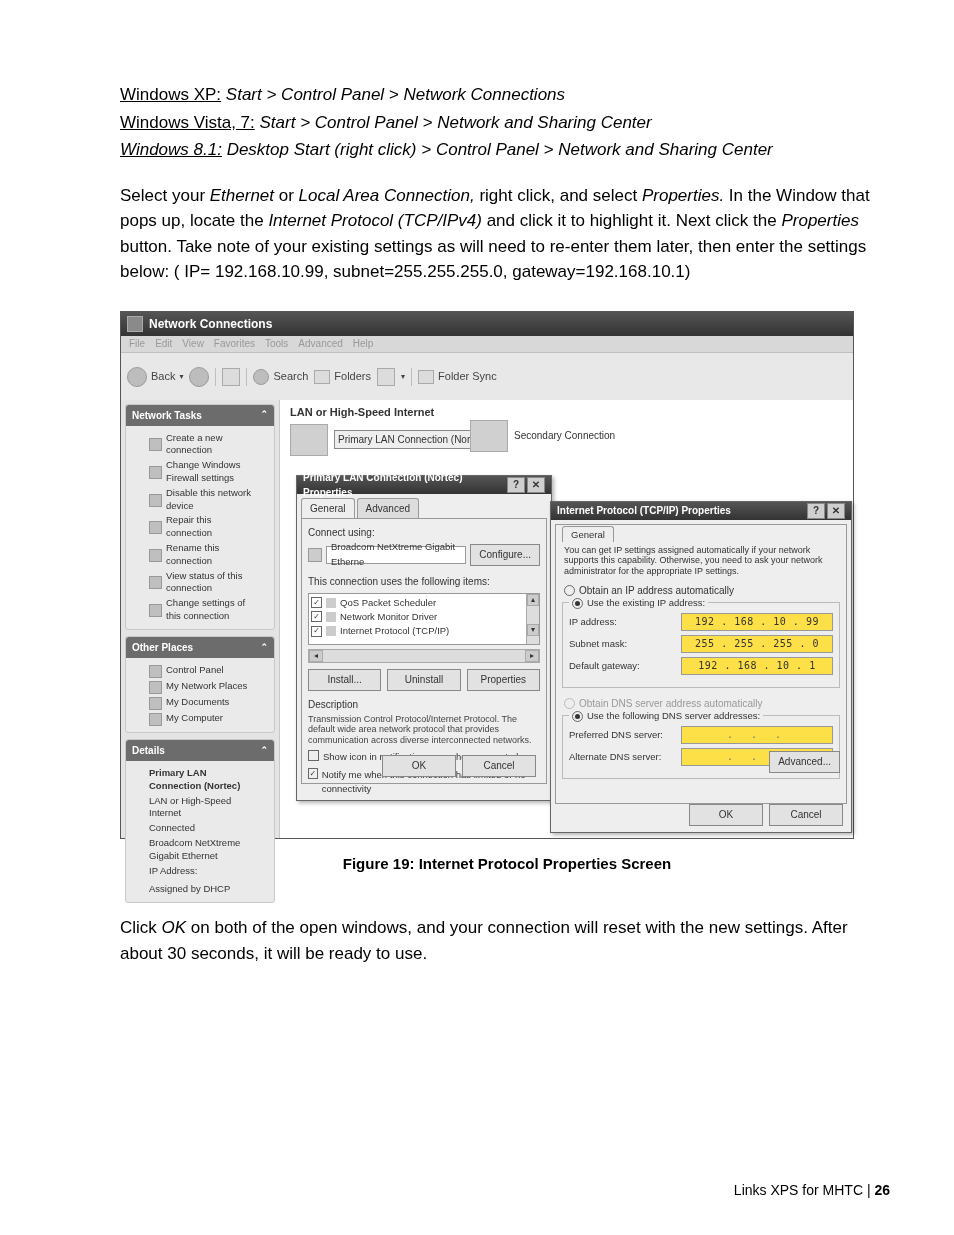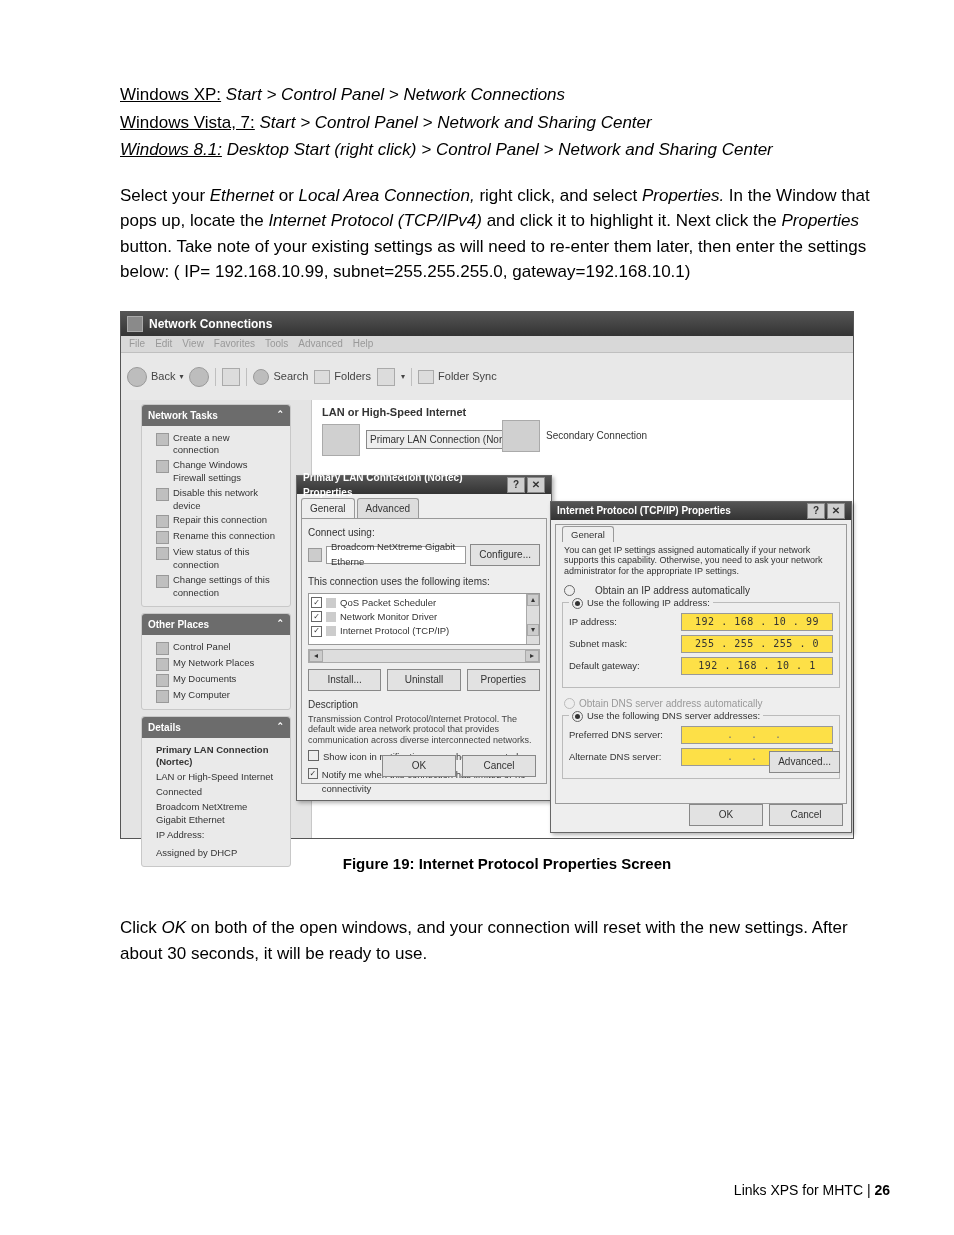--- a/index.html
+++ b/index.html
@@ -24,26 +24,26 @@
   .tbtn{display:flex;align-items:center;gap:4px}
   .circ{width:18px;height:18px;border-radius:50%;background:#bdbdbd;border:1px solid #9a9a9a;display:inline-block}
   .tlabel{font-size:11px}
   .sep{width:1px;height:18px;background:#bfbfbf}
   .sq{width:16px;height:16px;background:#dcdcdc;border:1px solid #aaa;display:inline-block}
   .addr{height:18px;background:#eee;border-bottom:1px solid #bfbfbf;display:flex;align-items:center;padding:0 6px;font-size:10px;color:#666;gap:6px}
   .addr .ab{width:14px;height:12px;background:#c8c8c8;border:1px solid #999}
 
   .ncbody{position:absolute;top:88px;left:0;right:0;bottom:0;background:#e4e4e4;display:flex}
   
-  .taskpanel{width:150px;padding:4px 20px;display:flex;flex-direction:column;gap:6px}
+  .taskpanel{width:150px;padding:4px 4px;display:flex;flex-direction:column;gap:6px}
   .panelbox{background:#eaeaea;border:1px solid #c8c8c8;border-radius:3px}
   .panelhdr{background:#6c6c6c;color:#fff;font-weight:bold;font-size:10px;padding:3px 6px;display:flex;justify-content:space-between;align-items:center;border-radius:3px 3px 0 0}
   .chev{font-size:9px}
   .panelbody{padding:4px 6px;font-size:9.5px;line-height:1.35}
-  .panelbody div{display:flex;gap:4px;align-items:flex-start;margin:2px 8px}
+  .panelbody div{display:flex;gap:4px;align-items:center;margin:2px 17px}
   .tic{width:11px;height:11px;background:#bfbfbf;flex:0 0 11px;border:1px solid #999;margin-top:1px}
   .details{font-size:9.5px;line-height:1.35}
 
   
   .nccontent{flex:1;background:#fff;border-left:1px solid #c8c8c8;position:relative}
   .grouplbl{position:absolute;top:4px;left:10px;font-weight:bold;font-size:11px}
   .conn{position:absolute;display:flex;align-items:center;gap:6px;font-size:10px}
   .cicon{width:36px;height:30px;background:#d0d0d0;border:1px solid #aaa}
   .conn.sel .cname{border:1px solid #888;background:#eee;padding:1px 3px}
 
@@ -329,28 +329,28 @@
         <span>Internet Protocol (TCP/IP) Properties</span>
         <span class="tbicons">
           <span class="winbtn">?</span>
           <span class="winbtn">✕</span>
         </span>
       </div>
       <div class="body2">
         <div class="tabstrip2"><span class="tab active">General</span></div>
         <div class="hint">You can get IP settings assigned automatically if your network supports this capability. Otherwise, you need to ask your network administrator for the appropriate IP settings.</div>
 
-        <div style="display:flex;align-items:center;gap:20px;margin:4px 2px">
+        <div style="display:flex;align-items:center;gap:4px;margin:4px 2px">
           <span class="radio"></span>
           <span>Obtain an IP address automatically</span>
         </div>
         <div class="grp">
           <div class="lead">
               <span class="radio on"></span>
-              <span>Use the following IP address:</span>
+              <span>Use the existing IP address:</span>
             </div>
           <div class="iprow">
               <span class="lbl">IP address:</span>
               <span class="ipbox">192 . 168 .  10  .  99</span>
             </div>
           <div class="iprow">
               <span class="lbl">Subnet mask:</span>
               <span class="ipbox">255 . 255 . 255 .  0</span>
             </div>
           <div class="iprow">

